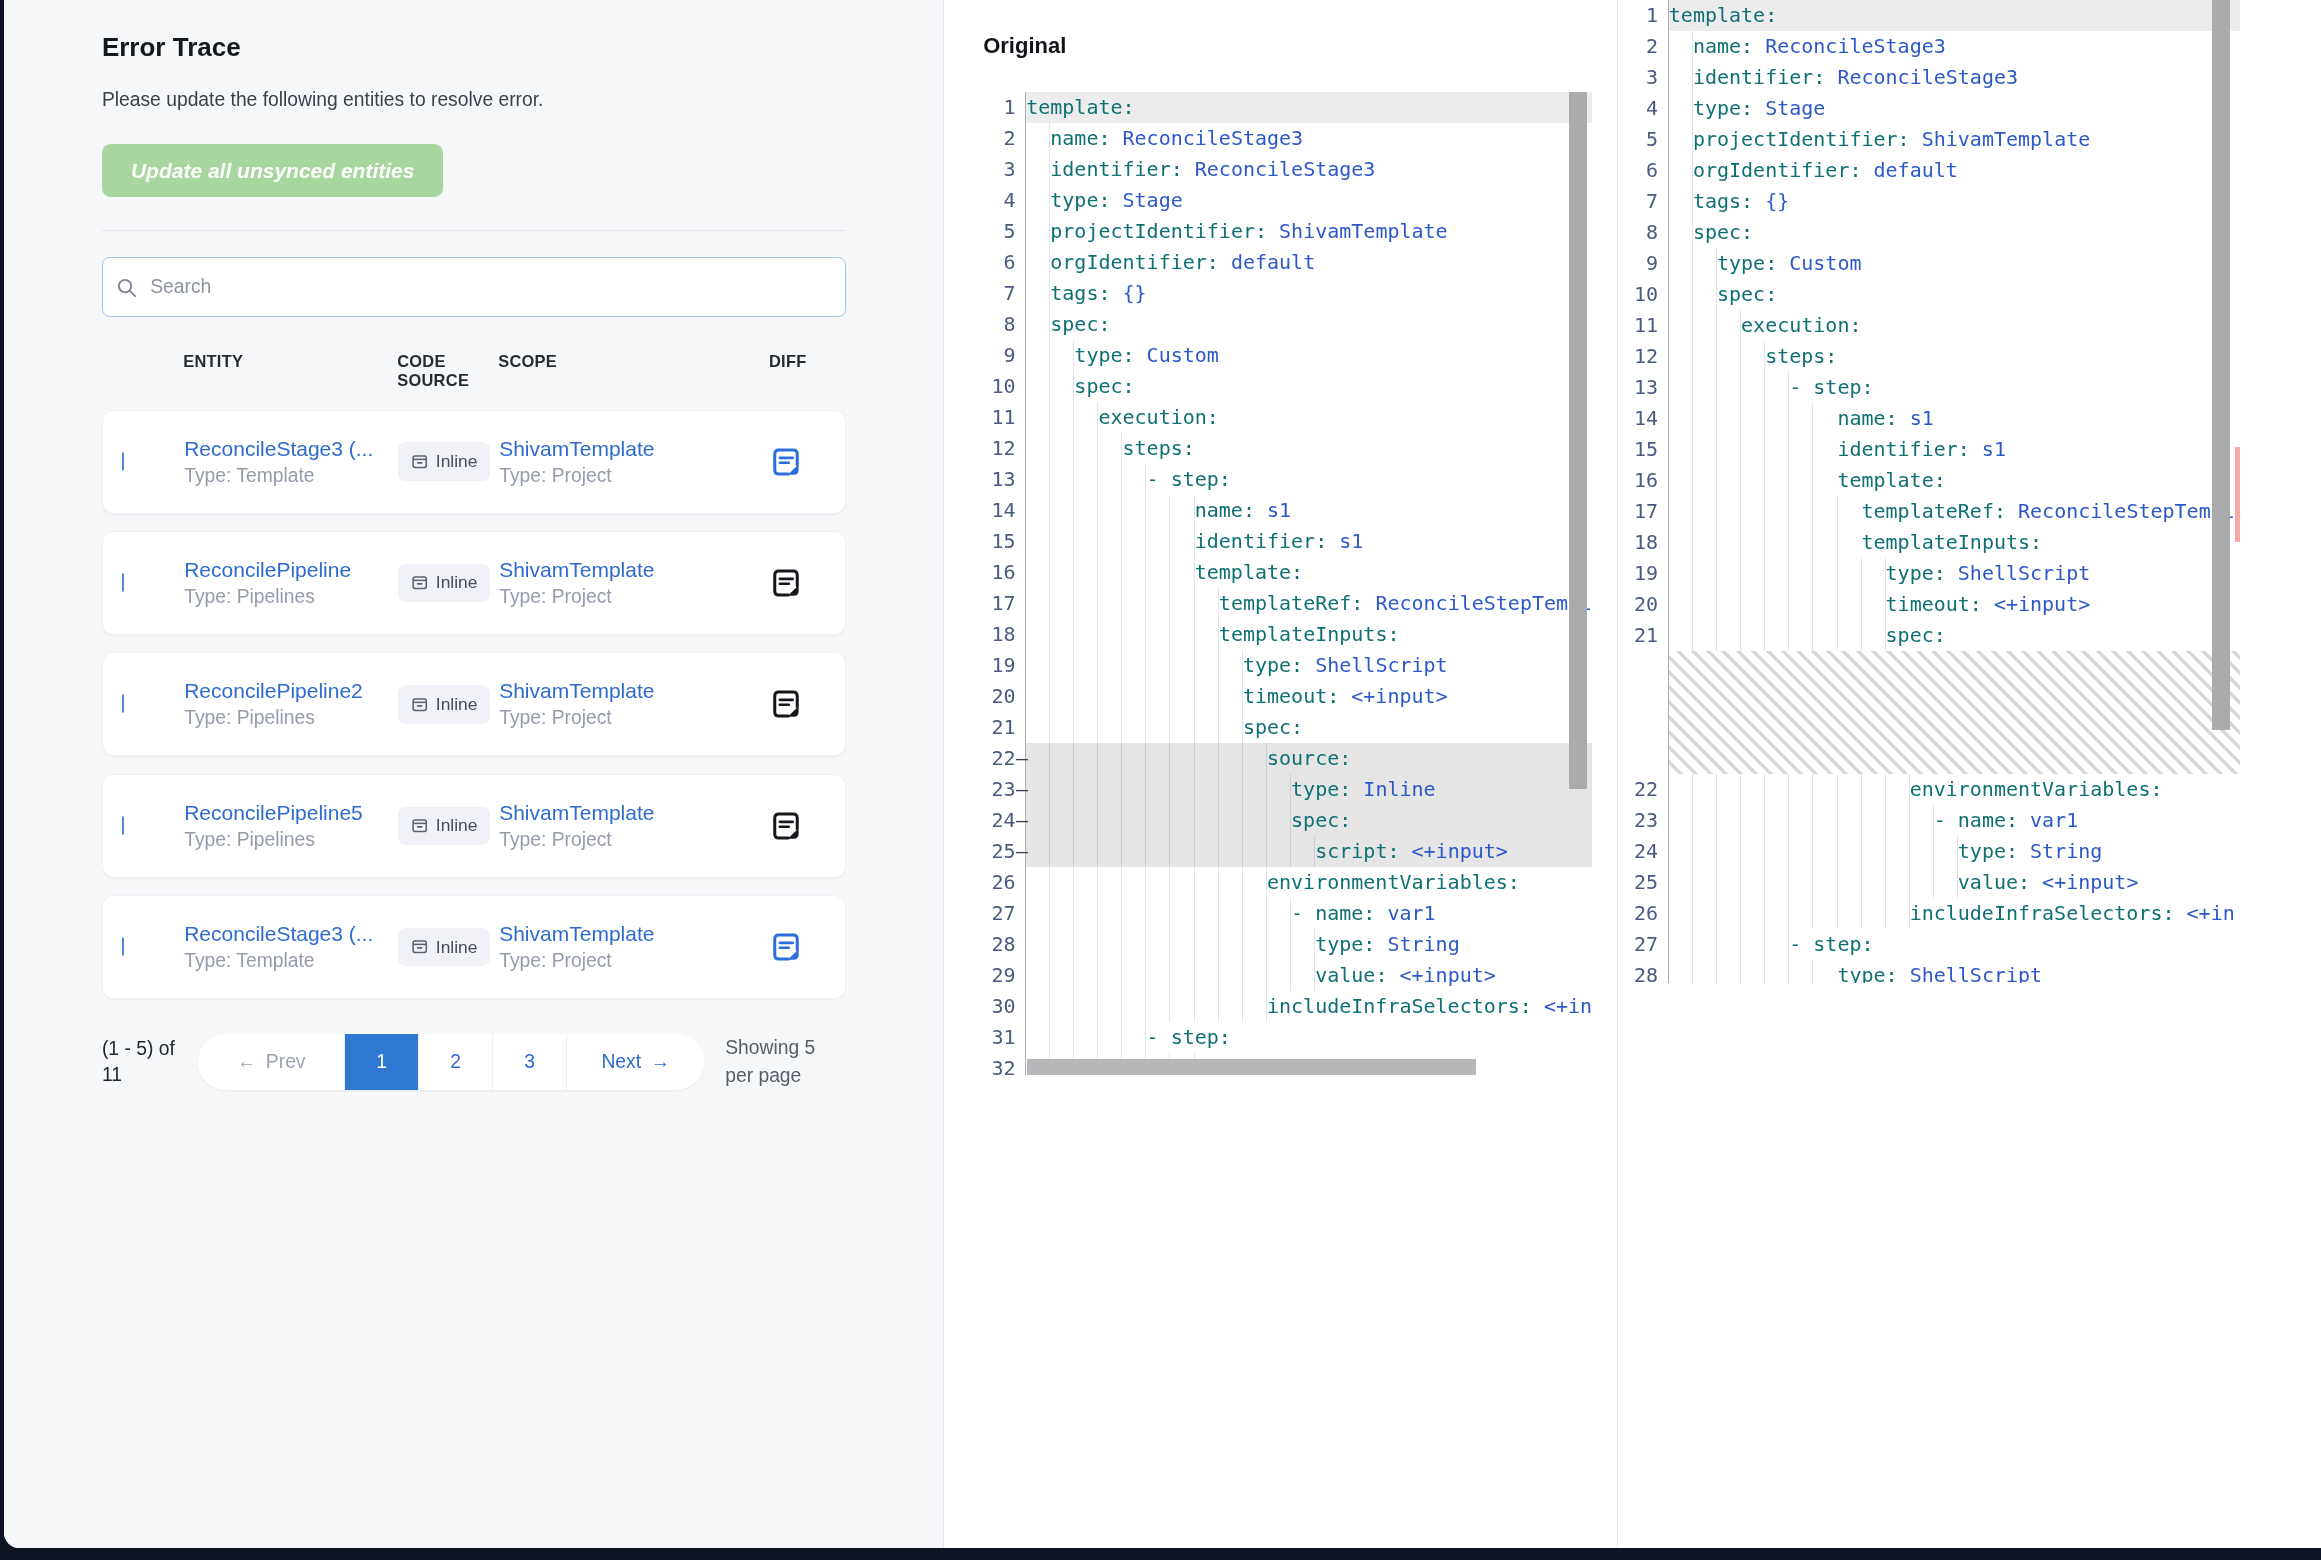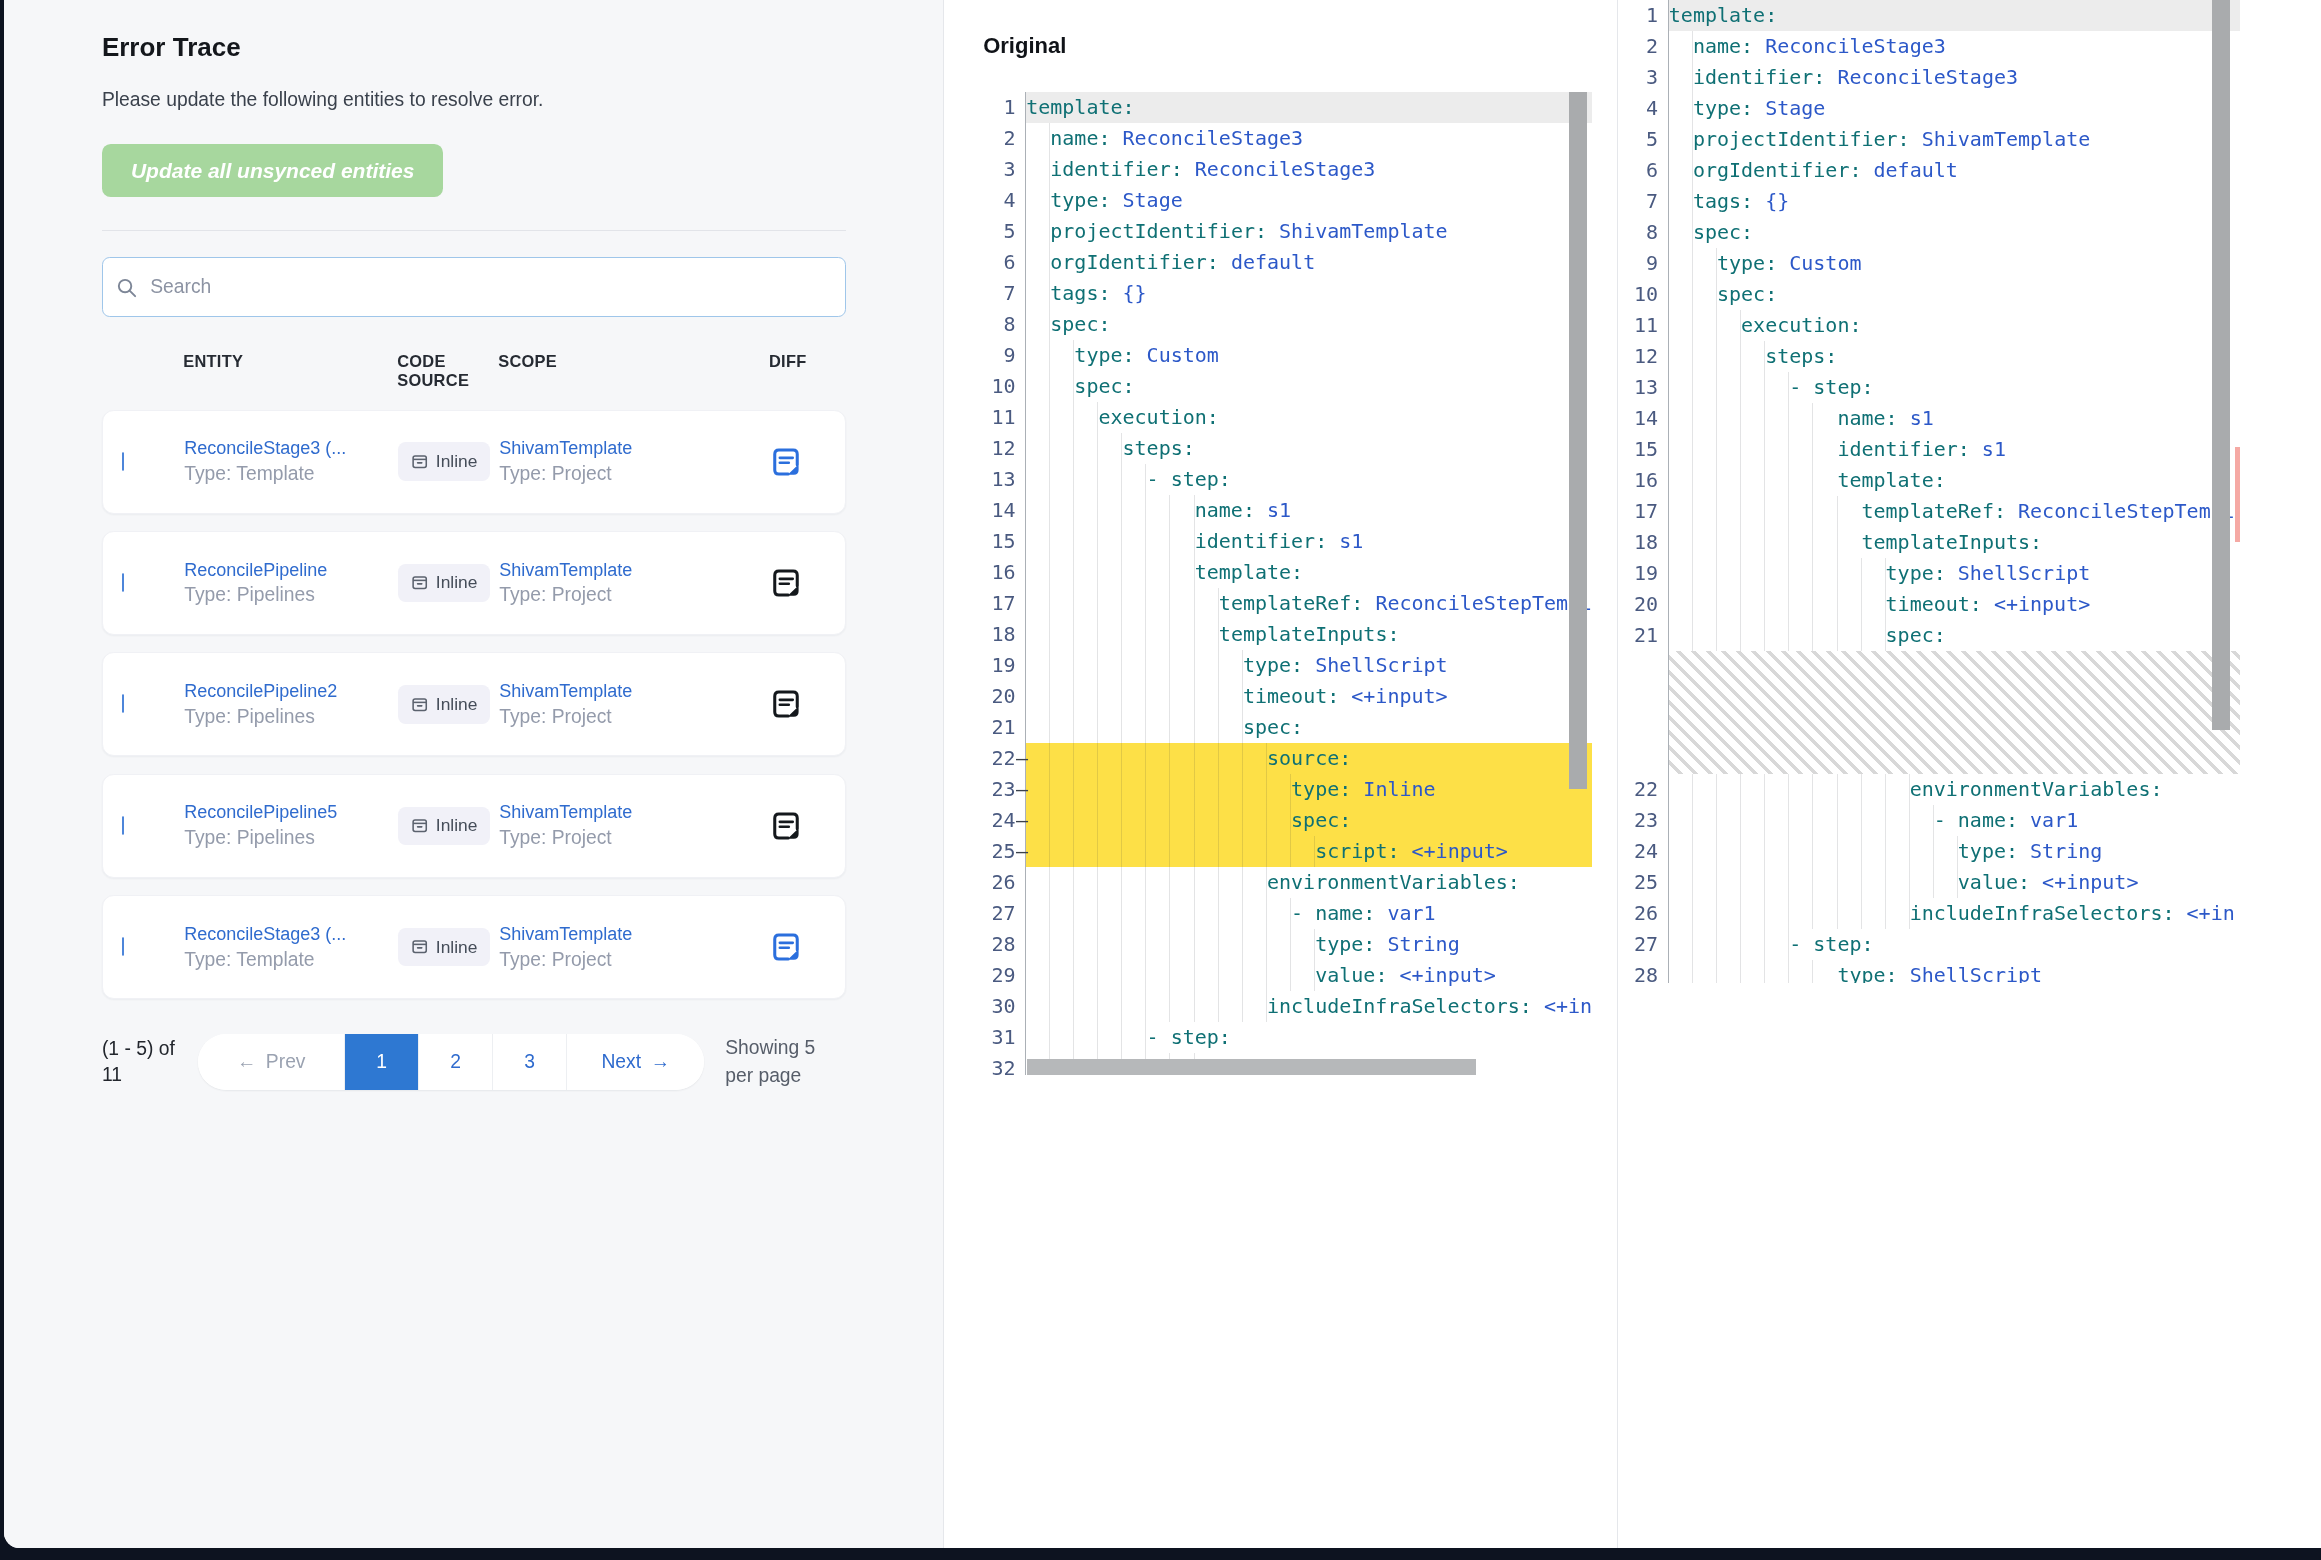--- a/index.html
+++ b/index.html
@@ -19,21 +19,21 @@
   .btn-green{margin-top:11.6px;background:#a7d79e;color:#fff;font-family:inherit;font-size:21px;font-weight:700;border:0;border-radius:8.7px;padding:14.5px 29px;cursor:default;font-style:italic;}
   .sep{border:0;border-top:1px solid #e2e4e9;margin:33px 0 0 0;}
   .search{margin-top:26px;height:60px;background:#fff;border:1.9px solid #9fc6ea;border-radius:7.7px;display:flex;align-items:center;padding:0 12.6px;box-sizing:border-box;}
   .search input{flex:1;border:0;outline:0;background:transparent;font-family:inherit;font-size:19.3px;color:#333a45;margin-left:9.7px;}
   .search input::placeholder{color:#8c93a3;}
   
   .grid{display:grid;grid-template-columns:62px 214px 101px 1fr 58px;align-items:center;}
   .thead{margin:35px 0 19.3px 0;padding:0 19.3px;font-size:16.4px;font-weight:700;color:#262b33;letter-spacing:0.3px;align-items:start;}
   .card{background:#fff;border:1px solid #f0f1f5;border-radius:11.6px;height:102px;padding:0 19.3px;margin-bottom:17.4px;box-shadow:0 1px 1.9px rgba(20,30,50,.05);}
   .cb{width:28px;height:28px;border:1.9px solid #4d86da;border-radius:6.8px;background:#fff;box-sizing:border-box;}
-  .elink{font-size:18px;color:#2f6bce;font-weight:500;white-space:nowrap;overflow:hidden;max-width:208px;}
+  .elink{font-size:21px;color:#2f6bce;font-weight:500;white-space:nowrap;overflow:hidden;max-width:208px;}
   .etype{font-size:19.3px;color:#949bab;margin-top:3.9px;}
   .badge{display:inline-flex;align-items:center;gap:7.7px;background:#f1f1f8;border-radius:7.7px;padding:8.7px 12.6px;font-size:17.4px;color:#454d59;white-space:nowrap;}
   .diffcell{display:flex;justify-content:flex-start;}
   .note-blue{color:#2b6fdd;} .note-dark{color:#14181c;}
   
   .pagerow{display:flex;align-items:center;margin-top:35px;}
   .range{width:77px;font-size:19.3px;color:#22262d;line-height:1.35;}
   .pager{display:flex;height:56px;background:#fff;border-radius:28px;margin-left:19.3px;overflow:hidden;box-shadow:0 1px 1.9px rgba(16,24,40,.07);}
   .pg{display:flex;align-items:center;justify-content:center;font-size:19.3px;border-right:1px solid #edeff2;background:#fff;cursor:pointer;border-top:0;border-bottom:0;border-left:0;font-family:inherit;}
   .pg.prev{width:147px;color:#9aa2b1;gap:9.7px;}
@@ -51,21 +51,21 @@
   .panel.refreshed .panel-head{padding-right:105px;}
   .copy-btn{margin-left:auto;}
   .codewrap{position:relative;height:983px;overflow:hidden;}
   .panel.refreshed .codewrap{width:614px;}
   .code{font-family:"DejaVu Sans Mono",monospace;font-size:20px;line-height:31px;}
   .cl{display:flex;height:31px;}
   .gut{flex:0 0 43px;box-sizing:border-box;text-align:right;padding-right:9.7px;color:#4a5a80;border-right:1px solid #abb0b6;position:relative;}
   .gdash{position:absolute;right:-2.9px;top:0;color:#3a414b;}
   .lb{flex:1;min-width:0;white-space:pre;overflow:hidden;color:#101318;}
   .cl.first .lb{background:#ececec;}
-  .cl.removed .lb{background:#fde047;}
+  .cl.removed .lb{background:#e5e5e5;}
   .ind{display:inline-block;height:31px;vertical-align:top;background:repeating-linear-gradient(to right,transparent 0,transparent calc(2ch - 1px),rgba(40,45,55,.13) calc(2ch - 1px),rgba(40,45,55,.13) 2ch);}
   .ck{color:#0f7074;}
   .cv{color:#2c58c8;}
   .code-gap{display:flex;height:123px;}
   .code-gap .gut{border-right:1px solid #abb0b6;}
   .hatch{flex:1;background:repeating-linear-gradient(45deg,#ffffff 0 6.8px,#d8d8d8 6.8px 10.6px);}
   .vscroll{position:absolute;top:0;width:18.3px;background:#a9abad;}
   .vscroll.o{right:4.8px;height:697px;}
   .vscroll.r{right:9.7px;height:730px;}
   .hscroll{position:absolute;bottom:0;left:44px;height:16.4px;width:449px;background:#b6b8ba;}

